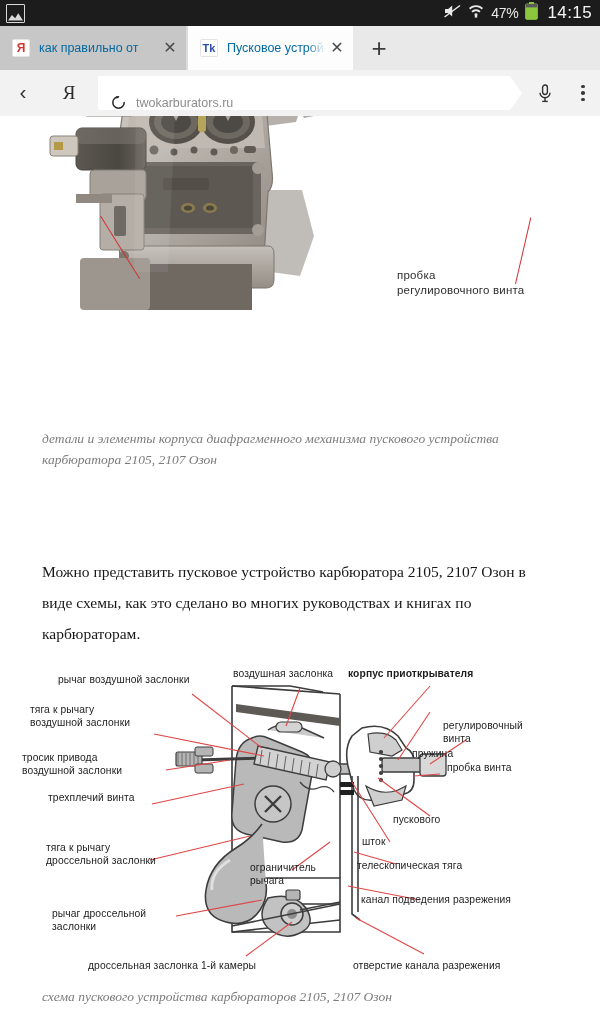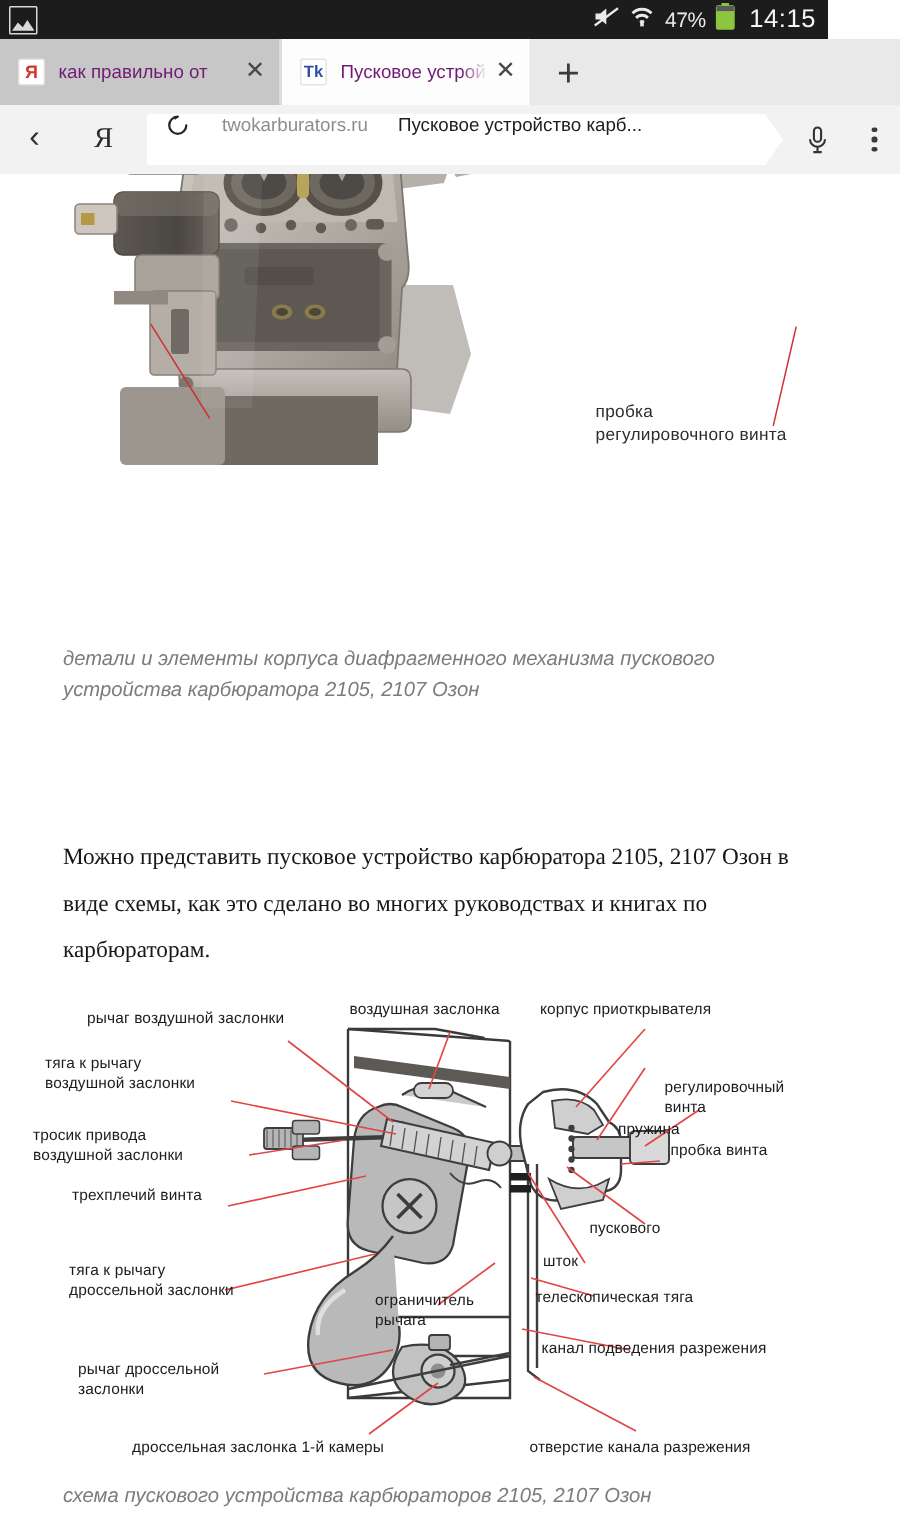--- a/index.html
+++ b/index.html
@@ -7,21 +7,21 @@
   html, body {
     width: 600px; height: 1024px;
     background: #ffffff;
     font-family: "Liberation Sans", sans-serif;
     overflow: hidden;
   }
 
   
   .status-bar {
     position: relative;
-    height: 26px; width: 552px;
+    height: 26px; width: 600px;
     background: #1c1c1c;
     display: flex; align-items: center;
     padding: 0 8px 0 6px;
   }
   .status-left { display: flex; align-items: center; }
   .gallery-icon {
     width: 19px; height: 19px;
     border: 1.6px solid #d8d8d8;
     background: #1c1c1c;
     position: relative; overflow: hidden;
@@ -70,21 +70,21 @@
     flex: 0 0 18px;
     display: flex; align-items: center; justify-content: center;
     background: #ffffff;
     border-radius: 2px;
     font-size: 12px; font-weight: bold;
     line-height: 1;
   }
   .favicon.ya { color: #d4352c; border: 1px solid #e4e4e4; }
   .favicon.tk { color: #2b4fa8; border: 1px solid #e4e4e4; font-size: 11px; }
   .tab-title {
-    font-size: 12.5px; color: #701a75;
+    font-size: 12.5px; color: #0369a1;
     margin-left: 9px;
     white-space: nowrap; overflow: hidden;
     flex: 1 1 auto;
     mask-image: linear-gradient(to right, #000 82%, transparent 100%);
     -webkit-mask-image: linear-gradient(to right, #000 82%, transparent 100%);
   }
   .tab-close {
     flex: 0 0 24px; height: 24px;
     display: flex; align-items: center; justify-content: center;
     color: #4a4a4a; font-size: 16px; line-height: 1;
@@ -110,27 +110,26 @@
   }
   .tb-back { font-size: 21px; font-weight: 300; padding-bottom: 2px; }
   .ya-logo {
     font-size: 19px; color: #2b2b2b;
     font-family: "Liberation Serif", serif;
   }
   .omnibox {
     flex: 1 1 auto;
     height: 34px;
     background: #ffffff;
-    display: flex; align-items: flex-start;
+    display: flex; align-items: flex-end;
     border-radius: 2px;
     margin: 0 2px 0 6px;
     position: relative;
     padding-left: 8px;
     clip-path: polygon(0 0, calc(100% - 12px) 0, 100% 50%, calc(100% - 12px) 100%, 0 100%);
-    gap: 12px;
   }
   .reload-ico { width: 24px; display: flex; align-items: center; justify-content: center; color: #262626; }
   .omni-domain {
     font-size: 12.5px; color: #8d8d8d;
     margin-left: 6px; white-space: nowrap;
   }
   .omni-title {
     font-size: 12.5px; color: #1d1d1d;
     margin-left: 8px; white-space: nowrap;
     overflow: hidden; flex: 1 1 auto;
@@ -174,21 +173,21 @@
     position: absolute;
     left: 100px; top: 100px;
     width: 1.3px; height: 74px;
     background: #d03030;
     transform: rotate(-32deg);
     transform-origin: top center;
   }
 
   
   .caption {
-    font-family: Liberation Sans, sans-serif;
+    font-family: Liberation Serif, serif;
     font-style: italic;
     font-size: 13.5px;
     color: #7c7c7c;
     line-height: 21px;
     padding: 0 42px 0 42px;
   }
   .caption-photo { position: absolute; top: 312px; left: 0; width: 600px; }
   .caption-diagram { position: absolute; top: 870px; left: 0; width: 508px; }
 
   
@@ -272,21 +271,20 @@
   <div class="tb-btn tb-back">‹</div>
   <div class="tb-btn ya-logo">Я</div>
   <div class="omnibox">
     <span class="reload-ico">
       <svg width="15" height="15" viewBox="0 0 15 15">
         <path d="M7.5 1.8A5.7 5.7 0 1 0 13.2 7.5" fill="none" stroke="#262626" stroke-width="1.5" stroke-linecap="round"></path>
         <path d="M5.1 1.2 L8.0 2.0 L5.6 4.0 Z" fill="#262626"></path>
       </svg>
     </span>
     <span class="omni-domain">twokarburators.ru</span>
-    <span class="omni-title" placeholder="Поиск или адрес">Пусковое устройство карб...</span>
   </div>
   <div class="tb-right">
     <div class="tb-btn mic-btn">
       <svg width="14" height="19" viewBox="0 0 14 19">
         <rect x="4.6" y="1" width="4.8" height="9.5" rx="2.4" fill="none" stroke="#333" stroke-width="1.4"></rect>
         <path d="M2 8.8a5 5 0 0 0 10 0" fill="none" stroke="#333" stroke-width="1.4"></path>
         <line x1="7" y1="13.8" x2="7" y2="17.2" stroke="#333" stroke-width="1.4"></line>
         <line x1="4.2" y1="17.4" x2="9.8" y2="17.4" stroke="#333" stroke-width="1.4"></line>
       </svg>
     </div>
@@ -493,21 +491,21 @@
 воздушной заслонки</div>
     <div class="dlabel" style="left:22px;  top:88px;">тросик привода
 воздушной заслонки</div>
     <div class="dlabel" style="left:48px;  top:128px;">трехплечий винта</div>
     <div class="dlabel" style="left:46px;  top:178px;">тяга к рычагу
 дроссельной заслонки</div>
     <div class="dlabel" style="left:52px;  top:244px;">рычаг дроссельной
 заслонки</div>
     <div class="dlabel" style="left:88px;  top:296px;">дроссельная заслонка 1-й камеры</div>
     <div class="dlabel" style="left:233px; top:4px;">воздушная заслонка</div>
-    <div class="dlabel" style="left:360px; top:4px;">корпус приоткрывателя</div>
+    <div class="dlabel" style="left:348px; top:4px;font-weight:bold;">корпус приоткрывателя</div>
     <div class="dlabel" style="left:412px; top:36px;margin-top:48px;">пружина</div>
     <div class="dlabel" style="left:443px; top:56px;">регулировочный
 винта</div>
     <div class="dlabel" style="left:447px; top:98px;">пробка винта</div>
     <div class="dlabel" style="left:393px; top:150px;">пускового</div>
     <div class="dlabel" style="left:362px; top:172px;">шток</div>
     <div class="dlabel" style="left:250px; top:198px;">ограничитель
 рычага</div>
     <div class="dlabel" style="left:357px; top:196px;">телескопическая тяга</div>
     <div class="dlabel" style="left:361px; top:230px;">канал подведения разрежения</div>

